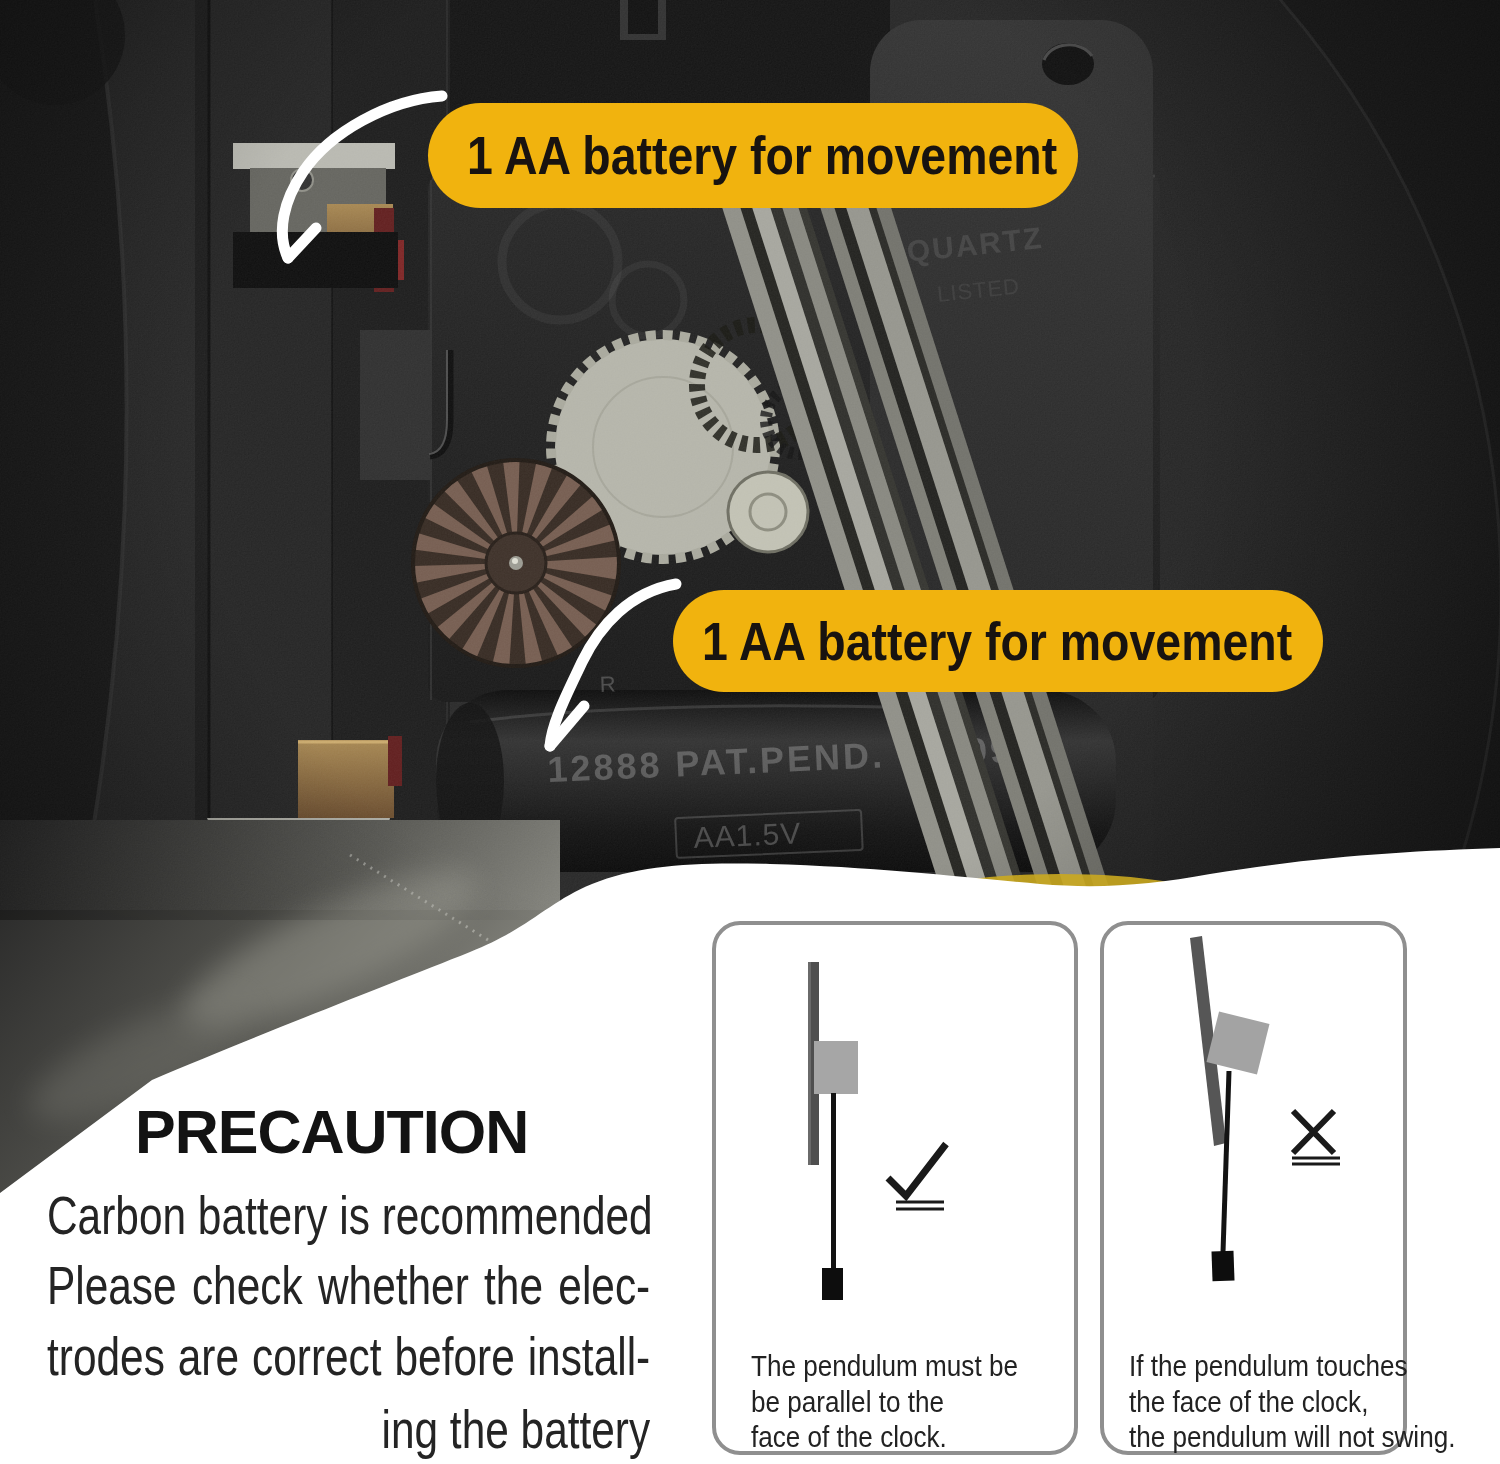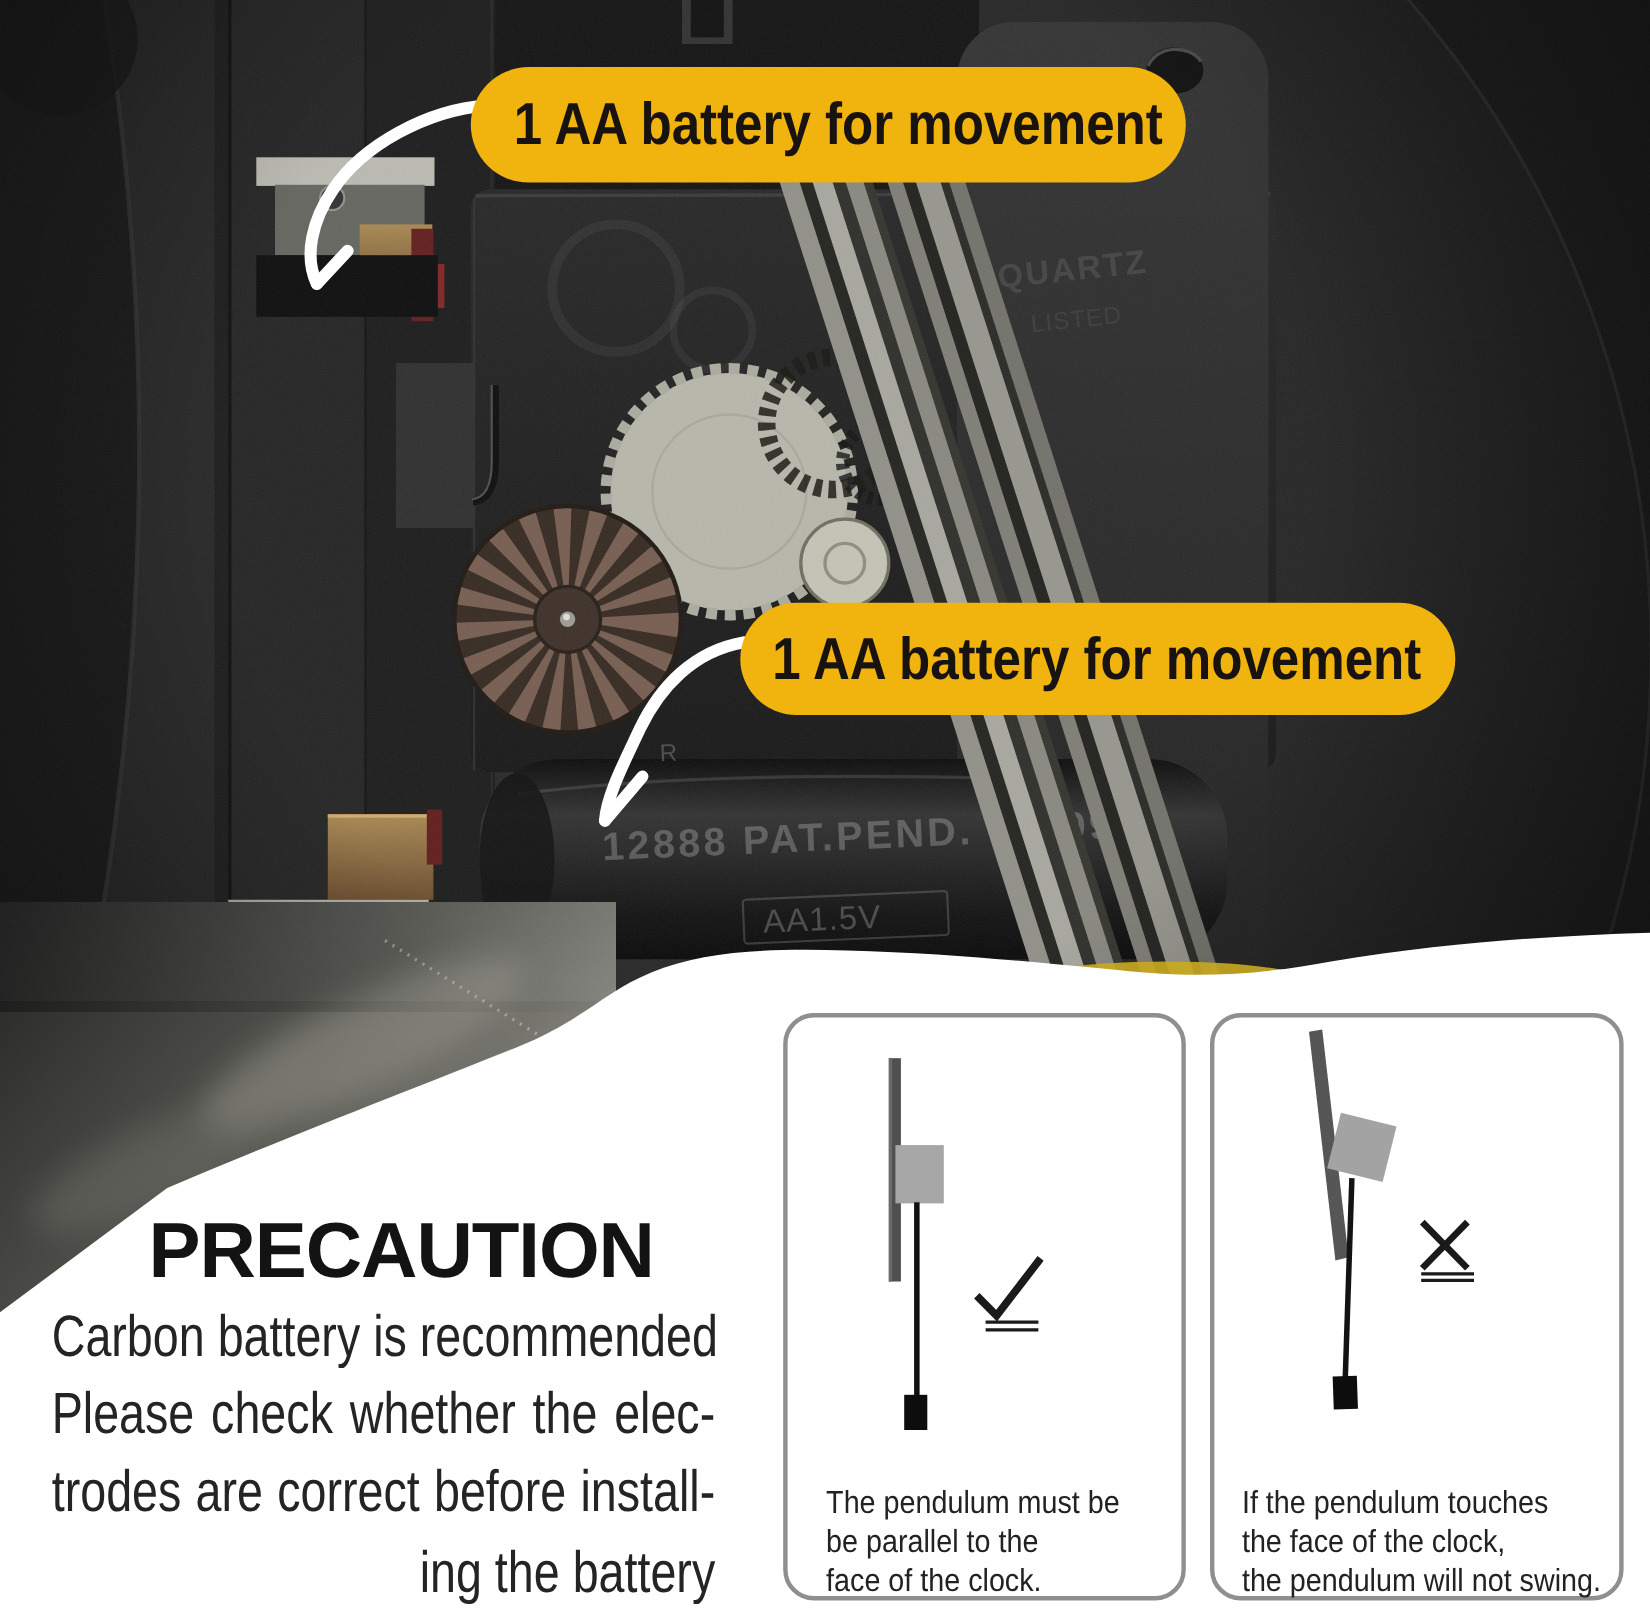--- a/index.html
+++ b/index.html
@@ -1,44 +1,44 @@
 <!DOCTYPE html>
 <html><head>
 <meta charset="utf-8">
 <style>
   html,body{margin:0;padding:0;background:#ffffff;}
   .stage{position:relative;width:1500px;height:1464px;overflow:hidden;background:#ffffff;
          font-family:"Liberation Sans", sans-serif;}
   .stage svg.photo{position:absolute;left:0;top:0;}
 
   
-  .bubble{position:absolute;background:#F1B30E;border-radius:60px;}
+  .bubble{position:absolute;background:#F1B30E;border-radius:60px;margin-top:42px;}
   .bubble.b1{left:428px;top:61px;width:650px;height:105px;}
   .bubble.b2{left:673px;top:548px;width:650px;height:102px;}
   .bubble-label{position:absolute;left:39px;top:0;white-space:nowrap;color:#181310;
      font-weight:bold;font-size:54px;transform:scaleX(0.86);transform-origin:left center;}
   .b1 .bubble-label{line-height:105px;}
   .b2 .bubble-label{left:29px;line-height:102px;}
 
   
-  .precaution-title{position:absolute;left:135px;top:1102px;font-size:71px;font-weight:bold;
+  .precaution-title{position:absolute;left:135px;top:1102px;font-size:61px;font-weight:bold;
      color:#131313;line-height:1;letter-spacing:-1px;white-space:nowrap;}
   .p-line{position:absolute;left:47px;width:754px;font-size:53px;color:#242424;line-height:1;
      transform:scaleX(0.8);transform-origin:left top;white-space:nowrap;}
   .p-line.j{text-align:justify;text-align-last:justify;}
   .p-line.l1{top:1189px;}
   .p-line.l2{top:1259px;}
   .p-line.l3{top:1330px;}
   .p-line.l4{top:1403px;text-align:right;}
 
   
   .panel{position:absolute;top:921px;height:534px;background:#ffffff;border:4px solid #8f8f8f;
      border-radius:28px;box-sizing:border-box;}
   .panel.p1{left:712px;width:366px;}
-  .panel.p2{left:1100px;width:376px;}
+  .panel.p2{left:1100px;width:307px;}
   .panel svg{position:absolute;left:-4px;top:-4px;}
   .caption{position:absolute;margin-top:37px;}
   .p1 .caption{left:35px;top:387px;}
   .p2 .caption{left:25px;top:387px;}
   .caption div{font-size:29px;color:#222;line-height:35.5px;white-space:nowrap;
      transform:scaleX(0.9);transform-origin:left top;}
 </style>
 </head>
 <body>
 

